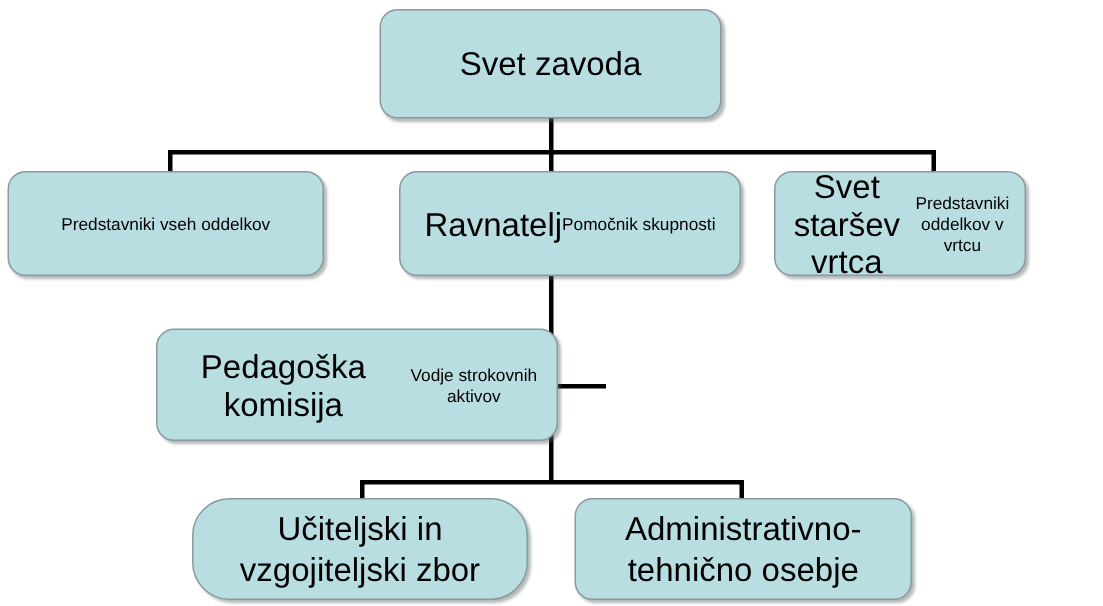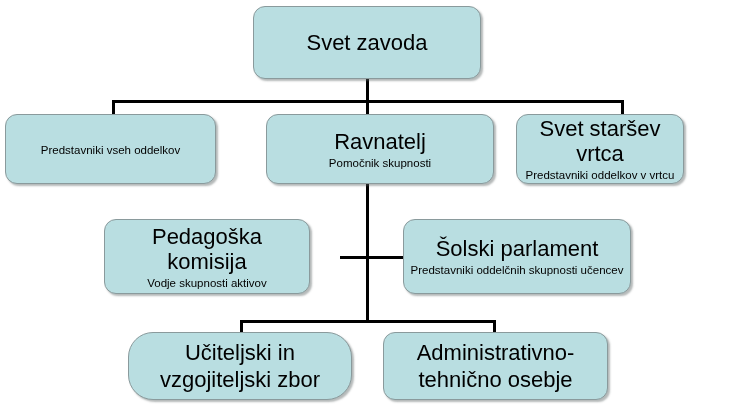--- a/index.html
+++ b/index.html
@@ -28,21 +28,21 @@
 
   
   .node {
     position: absolute;
     box-sizing: border-box;
     background: #b9dee1;
     border: 1px solid #8a9a9c;
     border-radius: 12px;
     box-shadow: 2px 2px 2px rgba(90,100,100,0.45);
     display: flex;
-    flex-direction: column;
+    flex-direction: row;
     align-items: center;
     justify-content: center;
     text-align: center;
     z-index: 2;
     padding: 2px 6px;
   }
   .node-title {
     color: #000000;
     font-size: 22px;
     line-height: 25px;
@@ -97,29 +97,25 @@
   <div class="node" style="left:266px; top:114px; width:228px; height:70px;">
     <div class="node-title">Ravnatelj</div>
     <div class="node-sub">Pomočnik skupnosti</div>
   </div>
 
   <div class="node" style="left:516px; top:114px; width:168px; height:70px;">
     <div class="node-title">Svet staršev vrtca</div>
     <div class="node-sub">Predstavniki oddelkov v vrtcu</div>
   </div>
 
-  <div class="node" style="left:104px; top:219px; width:206px; height:75px;">
+  <div class="node" style="left:104px; top:219px; width:268px; height:75px;">
     <div class="node-title">Pedagoška komisija</div>
-    <div class="node-sub">Vodje skupnosti aktivov</div>
+    <div class="node-sub">Vodje strokovnih aktivov</div>
   </div>
 
-  <div class="node" style="left:403px; top:219px; width:228px; height:75px;">
-    <div class="node-title">Šolski parlament</div>
-    <div class="node-sub">Predstavniki oddelčnih skupnosti učencev</div>
-  </div>
 
   <div class="node title-only" style="left:128px; top:332px; width:224px; height:68px;border-radius:25px;">
     <div class="node-title">Učiteljski in
 vzgojiteljski zbor</div>
   </div>
 
   <div class="node title-only" style="left:383px; top:332px; width:225px; height:68px;">
     <div class="node-title">Administrativno-
 tehnično osebje</div>
   </div>

